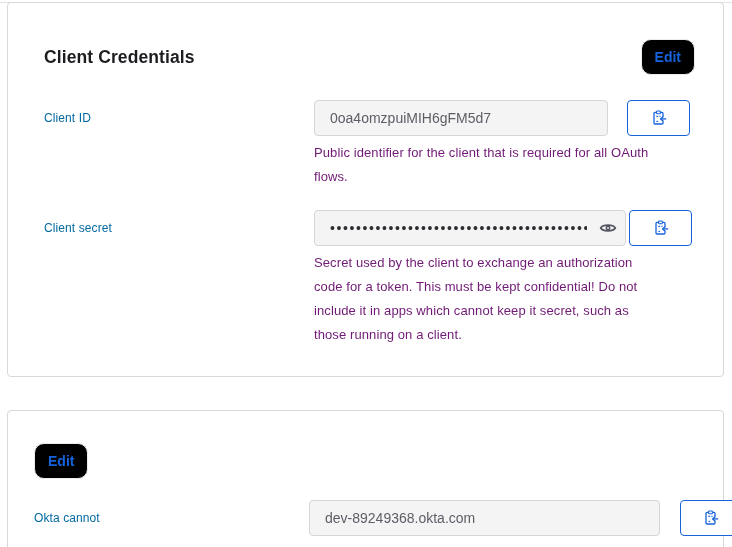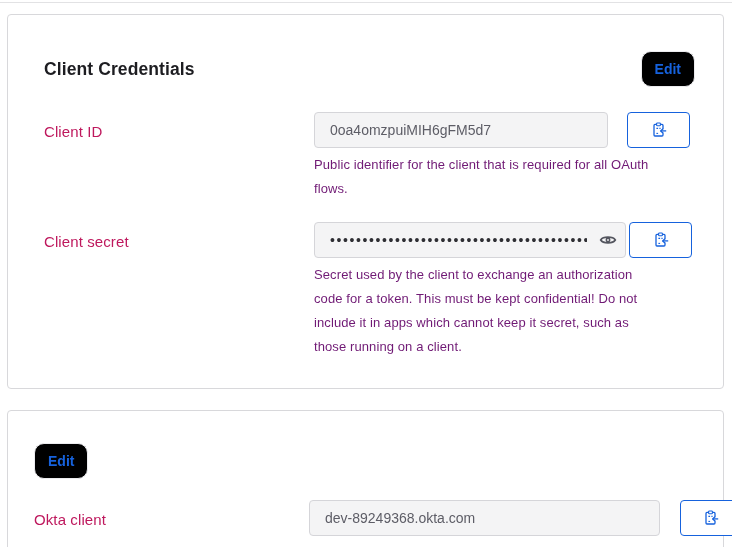--- a/index.html
+++ b/index.html
@@ -7,39 +7,39 @@
     width:732px;height:547px;overflow:hidden;position:relative;
     background:#ffffff;
     font-family:"Liberation Sans",sans-serif;
     -webkit-font-smoothing:antialiased;
   }
   .top-rule{position:absolute;top:2px;left:0;width:732px;height:1px;background:#e2e2e4;}
   .card{
     position:absolute;left:7px;width:717px;box-sizing:border-box;
     background:#fff;border:1px solid #d8d8db;border-radius:4px;
   }
-  .card1{top:14px;height:375px;}
+  .card1{top:2px;height:375px;}
   .card2{top:410px;height:175px;}
   .card-header{
     display:flex;align-items:center;justify-content:space-between;
     margin:34px 28px 0 36px;height:40px;
   }
   .card2 .card-header{margin:30px 28px 0 26px;}
   .section-title{
     margin:0;font-size:17.5px;font-weight:700;color:#1d1d21;letter-spacing:.1px;
   }
   .edit-btn{
     font-family:inherit;font-size:14px;font-weight:700;color:#1662dd;
     background:#000000;border:1px solid #ececef;border-radius:10px;
     padding:10px 13px;cursor:pointer;line-height:1;
   }
   .field-row{display:grid;grid-template-columns:270px 1fr;margin:23px 28px 0 36px;}
   .card2 .field-row{grid-template-columns:275px 1fr;margin:19px 28px 0 26px;}
   .row-secret{margin-top:21px;}
-  .field-label{font-size:15px;color:#be185d;padding-top:11px;letter-spacing:.1px;}
+  .field-label{font-size:12px;color:#0369a1;padding-top:11px;letter-spacing:.1px;}
   .input-line{display:flex;align-items:center;}
   .text-input{
     height:36px;box-sizing:border-box;
     background:#f4f4f5;border:1px solid #d5d5d9;border-radius:4px;
     font-family:inherit;font-size:14px;color:#5d5d66;
     padding:0 12px 0 15px;outline:none;
   }
   .w-id{width:294px;margin-right:19px;}
   .w-domain{width:351px;margin-right:20px;}
   .secret-box{
@@ -139,21 +139,21 @@
     </div>
   </div>
 </section>
 
 <section class="card card2">
   <div class="card-header">
     <button class="edit-btn">Edit</button>
   </div>
 
   <div class="field-row">
-    <div class="field-label">Okta client</div>
+    <div class="field-label">Okta cannot</div>
     <div class="field-control">
       <div class="input-line">
         <input class="text-input w-domain" readonly="" value="dev-89249368.okta.com" style="">
         <button class="copy-btn">
           <span class="icon">
             <svg width="16" height="16" viewBox="0 0 16 16">
               <rect x="3" y="2.4" width="9" height="11.6" rx="1" fill="none" stroke="#1662dd" stroke-width="1.3"></rect>
               <rect x="5.6" y="1" width="3.8" height="2.8" rx="0.8" fill="#fff" stroke="#1662dd" stroke-width="1.1"></rect>
               <line x1="5.4" y1="6.4" x2="9.6" y2="6.4" stroke="#1662dd" stroke-width="1.1" stroke-dasharray="1.7 1.3"></line>
               <line x1="5.4" y1="11.4" x2="8" y2="11.4" stroke="#1662dd" stroke-width="1.1" stroke-dasharray="1.7 1.3"></line>

